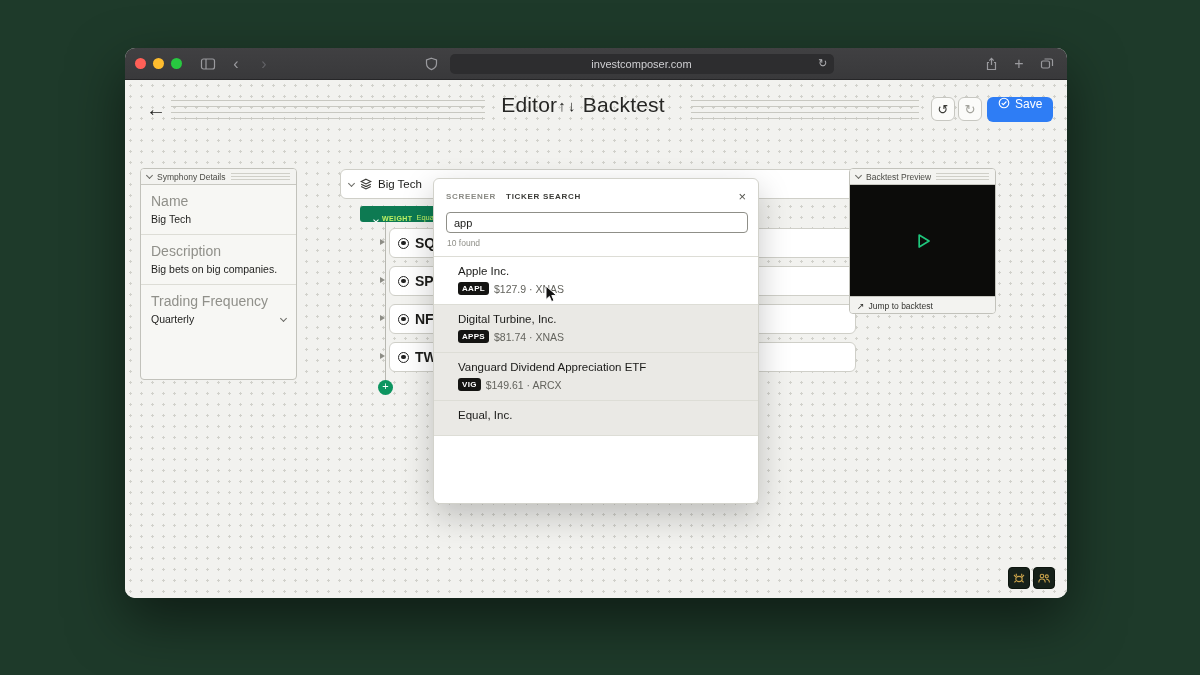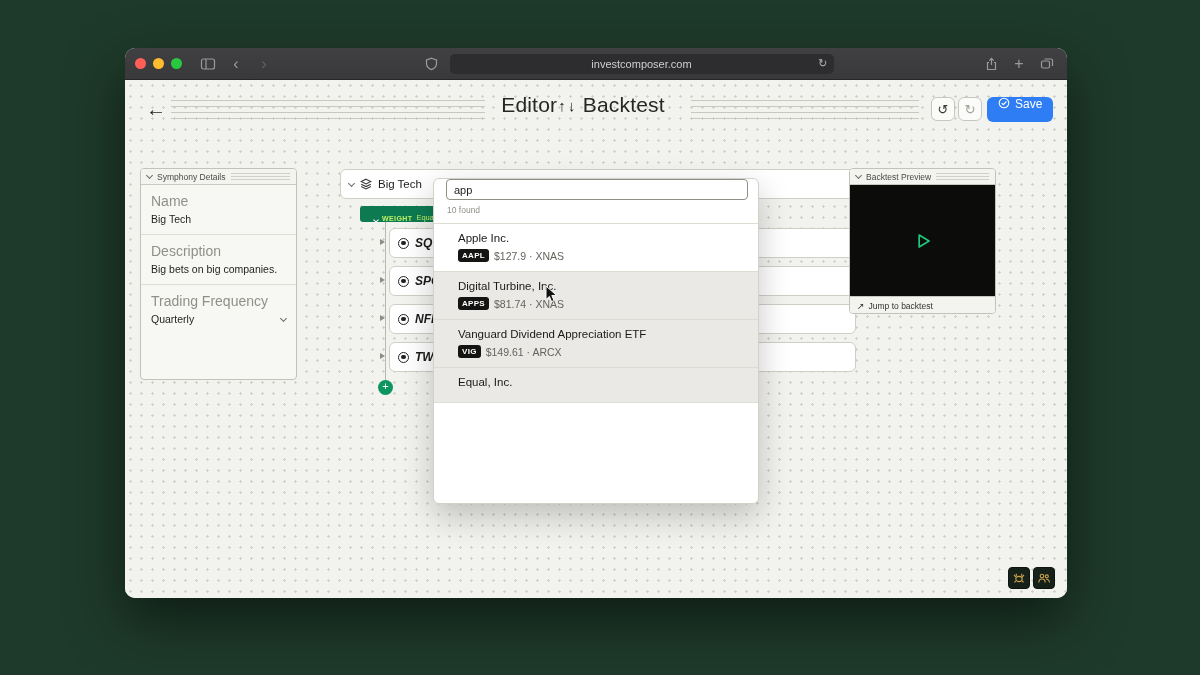--- a/index.html
+++ b/index.html
@@ -72,21 +72,21 @@
   .status-dot { width:7px; height:7px; border-radius:50%; background:#0da463; flex:none; }
 
   
   .vline { position:absolute; left:260px; top:142px; width:1px; height:166px; background:#b8b8b1; }
   .node { position:absolute; background:#fff; border:1px solid #cfcfc8; border-radius:6px;
     display:flex; align-items:center; gap:6px; padding:0 8px; height:30px; }
   .node-root { left:215px; top:89px; width:516px; }
   .node-root .nlabel{ font-size:11.5px; font-weight:500; color:#1b1b19; }
   .child { left:264px; width:467px; }
   .c0{top:148px}.c1{top:186px}.c2{top:224px}.c3{top:262px}
-  .ticker { font-size:12px; font-weight:600; color:#1b1b19;font-style:italic; }
+  .ticker { font-size:14px; font-weight:600; color:#1b1b19; }
   .radio { width:11px; height:11px; border:1.3px solid #222; border-radius:50%; position:relative; flex:none; }
   .radio::after { content:""; position:absolute; inset:2.4px; background:#222; border-radius:50%; }
   .carrow { position:absolute; left:255px; width:0; height:0;
     border-left:5px solid #8d8d86; border-top:3.5px solid transparent; border-bottom:3.5px solid transparent; }
   .a0{top:159px}.a1{top:197px}.a2{top:235px}.a3{top:273px}
   .badge-weight { position:absolute; left:235px; top:126px; height:16px; background:#0d7a52;
     border-radius:3px; display:flex; align-items:flex-end; gap:4px; padding:0 14px; color:#bef264; white-space:nowrap; }
   .badge-weight .chev{ border-color:#fff; width:4px; height:4px; margin-top:-1px; }
   .bw-label{ font-size:7px; font-weight:700; letter-spacing:.4px; }
   .bw-value{ font-size:7.5px; }
@@ -265,20 +265,25 @@
               <polygon points="6.5,4.5 15.5,10 6.5,15.5" fill="none" stroke="#1fc77c" stroke-width="1.5" stroke-linejoin="round"></polygon>
             </svg>
         </div>
         <div class="bt-foot">
           <span class="jump-icon">↗</span>
           <span class="jump-label">Jump to backtest</span>
         </div>
       </div>
 
       <div class="modal">
+        <div class="m-head">
+          <span class="m-kicker">SCREENER</span>
+          <span class="m-title">TICKER SEARCH</span>
+          <span class="m-close">×</span>
+        </div>
         <input class="m-search" type="text" value="app" style="">
         <div class="m-found">10 found</div>
         <div class="rlist">
           <div class="rrow">
             <div class="rname">Apple Inc.</div>
             <div class="rmeta">
                 <span class="pill">AAPL</span>
                 <span class="rprice">$127.9 · XNAS</span>
               </div>
           </div>

